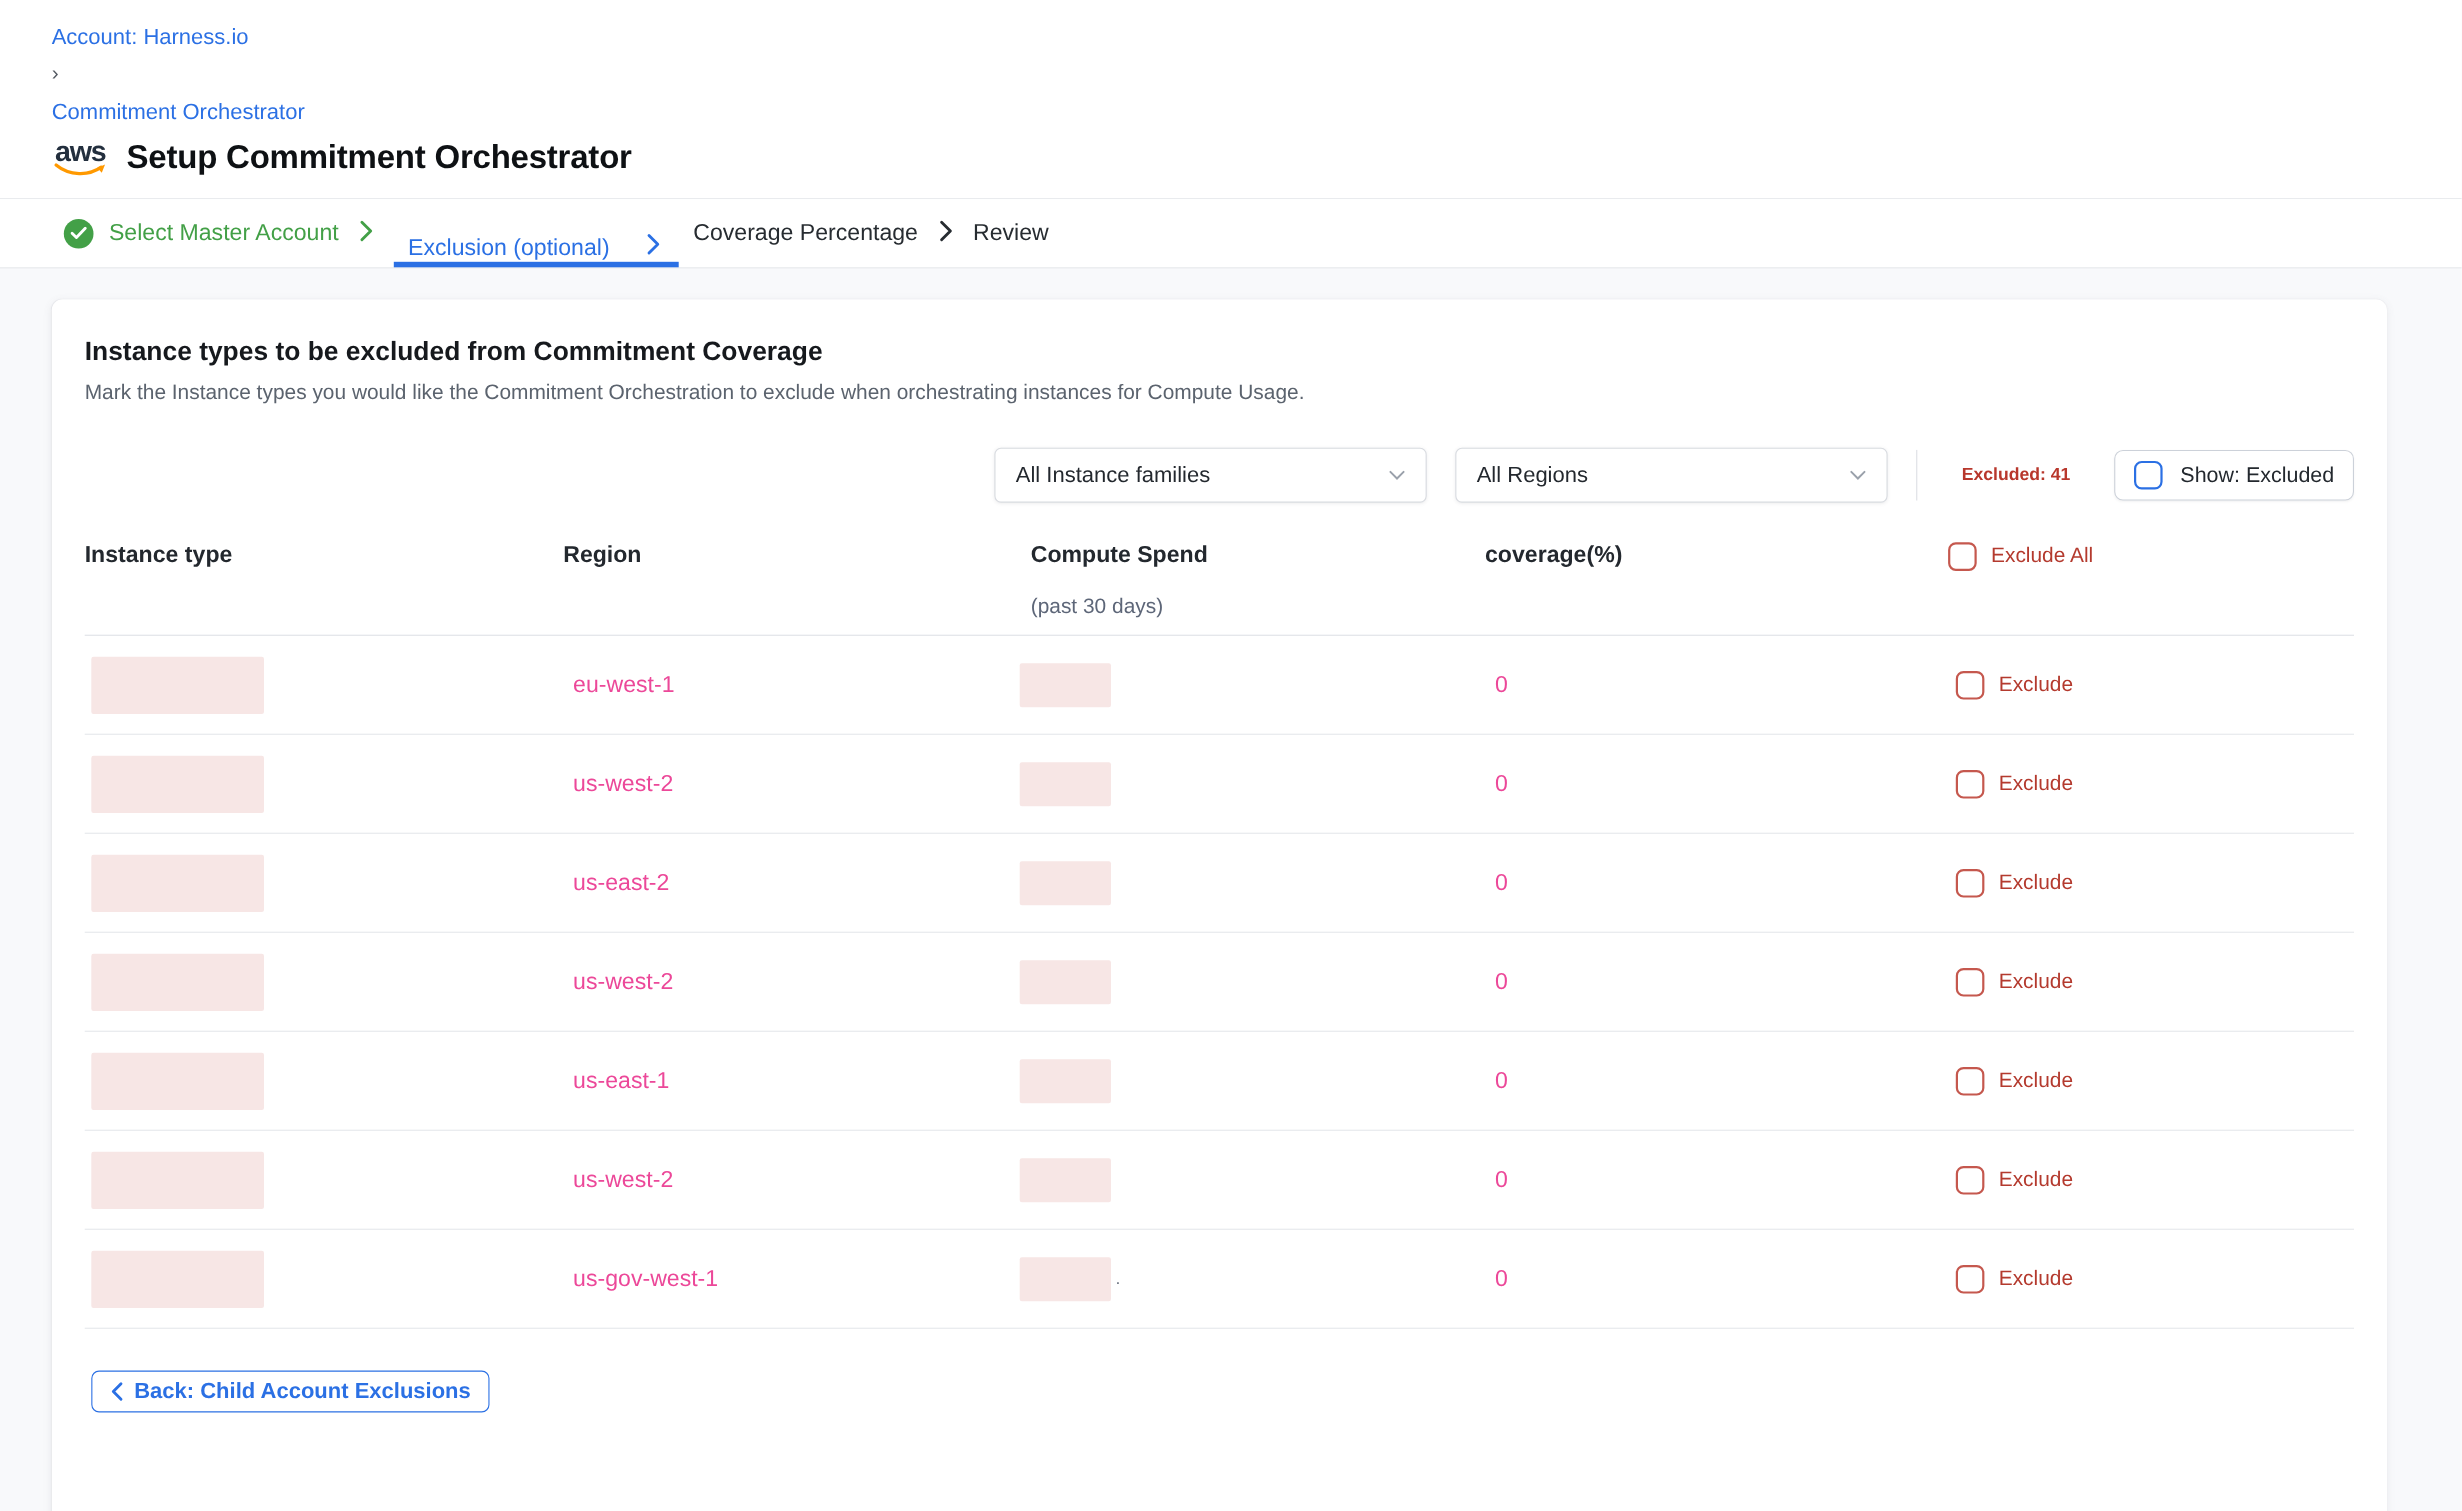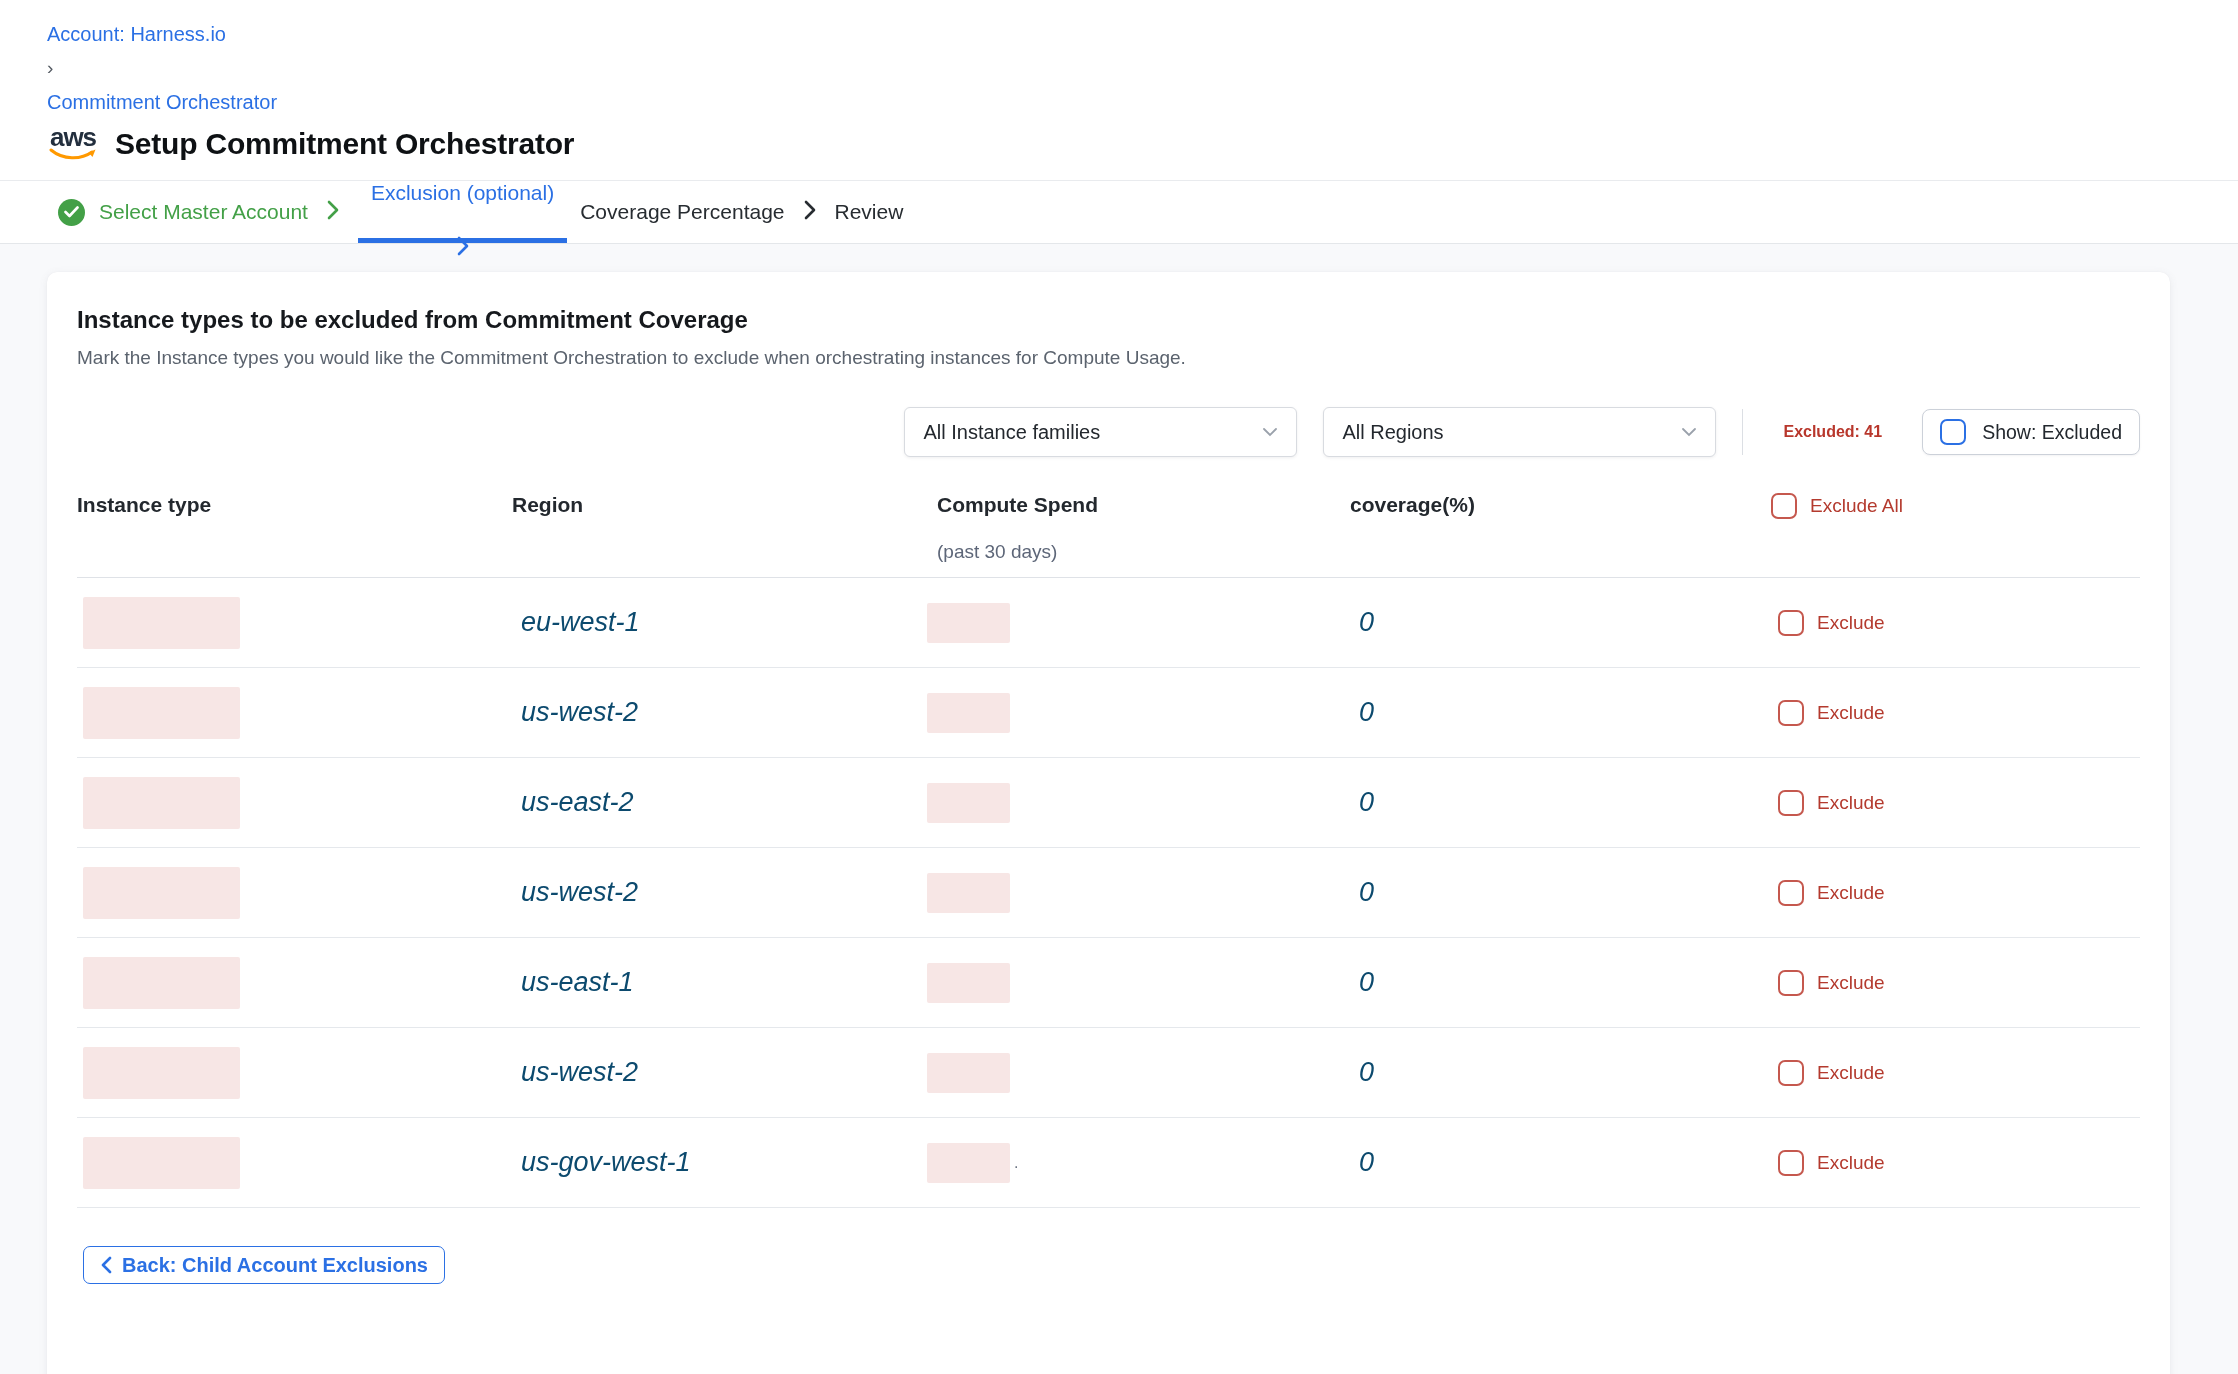--- a/index.html
+++ b/index.html
@@ -34,24 +34,23 @@
     display: flex;
     align-items: stretch;
     padding-left: 58px;
   }
   .step-sep { align-self: center; margin: 0 15px; }
   .step { display: flex; align-items: center; gap: 14px; font-size: 21px; }
   .step .label { white-space: nowrap; }
   .step.completed .label { color: #43a047; }
   .step.upcoming .label { color: #272c31; }
   .active-group {
-    display: flex; align-items: center; gap: 30px;
+    display: flex; align-items: flex-end; gap: 30px;
     padding: 0 13px;
     border-bottom: 5px solid #2b70e4;
-    flex-direction: column;
   }
   .active-group .label { color: #2b70e4; font-size: 21px; white-space: nowrap; }
   .check-circle {
     width: 27px; height: 27px; border-radius: 50%;
     background: #43a047; display: inline-flex; align-items: center; justify-content: center;
     flex: 0 0 auto;
   }
 
   
   .content { padding: 28px 0 0 47px; }
@@ -127,21 +126,21 @@
   .cell.c5 { display: flex; align-items: center; gap: 13px; }
   .thead .cell.c5 { padding-left: 0; }
   .trow .cell.c5 { padding-left: 7px; }
   .exclude-all-label, .exclude-label { font-size: 19px; color: #b43a2e; white-space: nowrap; cursor: pointer; }
 
   .trow { height: 90px; border-bottom: 1px solid #e5e8ec; }
   .trow .c1 { padding-left: 6px; }
   .redact { background: #f7e6e5; border-radius: 2px; }
   .redact-lg { width: 157px; height: 52px; }
   .redact-sm { width: 83px; height: 40px; margin-left: -10px; }
-  .region, .coverage { font-size: 27px; color: #0c4a6e; font-style: italic; }
+  .region, .coverage { font-size: 21px; color: #ec4899; }
   .cell.c3 { display: flex; align-items: center; gap: 4px; }
   .dot { font-size: 16px; color: #6a7280; }
 
   
   .back-btn {
     margin-top: 38px; margin-left: 6px;
     height: 38px;
     display: inline-flex; align-items: center; gap: 10px;
     border: 1.6px solid #2b70e4; border-radius: 7px;
     background: #fff; color: #2b70e4;

